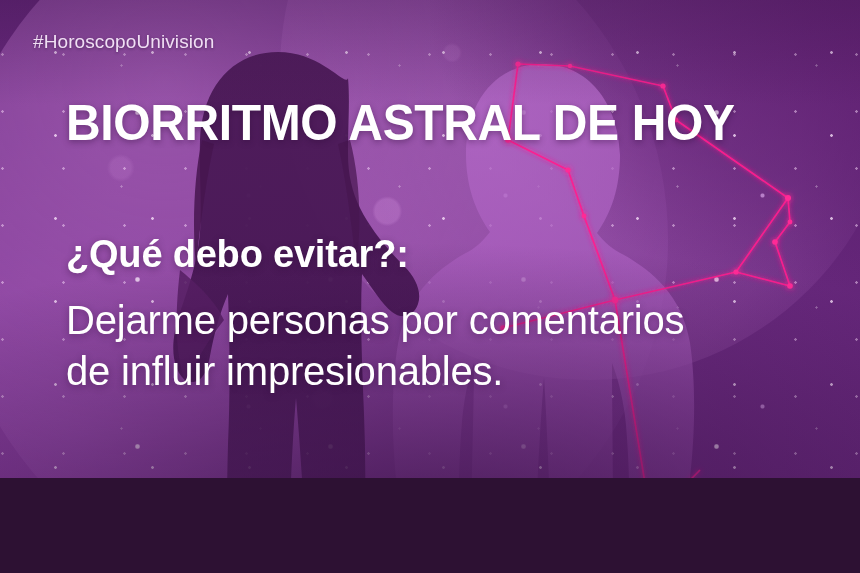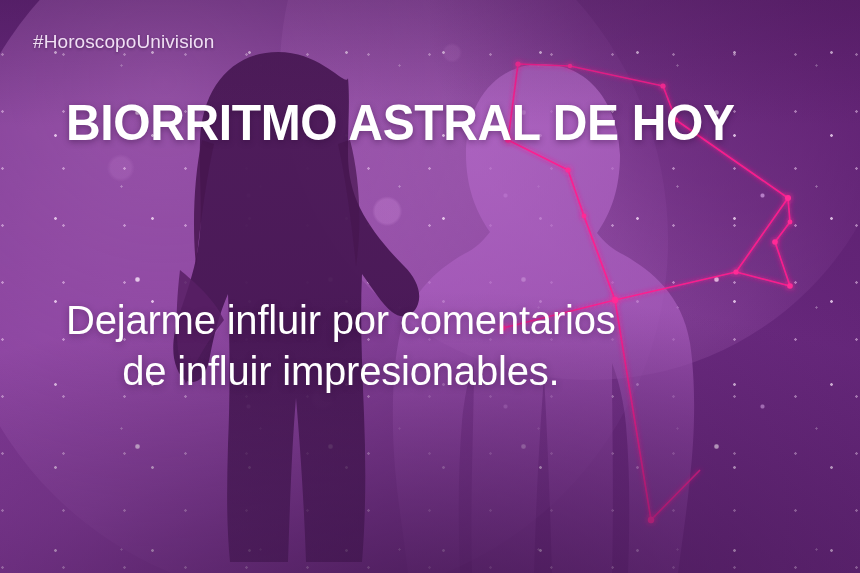--- a/index.html
+++ b/index.html
@@ -1,23 +1,22 @@
 <!DOCTYPE html>
 <html><head>
 <meta charset="utf-8">
 <style>
   html,body{margin:0;padding:0;background:#2d1133;}
   #card{
     position:relative;
-    width:860px;height:573px;
+    width:860px;height:478px;
     overflow:hidden;
     font-family:"Liberation Sans", sans-serif;
     background:#8b5cf6;
     user-select:none;
-    text-align:center;
   }
   .layer{position:absolute;inset:0;}
 
   
   #bg-base{
     background:
       radial-gradient(120% 100% at 10% 90%, #8a41a0 0%, #7b3590 32%, #6b2a80 62%, #5d2272 100%),
       linear-gradient(120deg,#74307f 0%,#6a2a7b 100%);
   }
   #bg-topright{
@@ -220,18 +219,19 @@
           <circle cx="790" cy="286" r="2.8"></circle>
         <circle cx="651" cy="520" r="3.2"></circle>
       </g>
     </g>
   </svg>
 
   <div class="layer" id="bg-vignette"></div>
 
   <div id="hashtag">#HoroscopoUnivision</div>
   <div id="title">BIORRITMO ASTRAL DE HOY</div>
+  <div id="question">¿Qué debo evitar?:</div>
   <div id="answer">
-    <span class="ln">Dejarme influir por comentarios</span>
+    <span class="ln">Dejarme personas por comentarios</span>
     <span class="ln">de influir impresionables.</span>
   </div>
 
 </div>
 
 </body></html>

